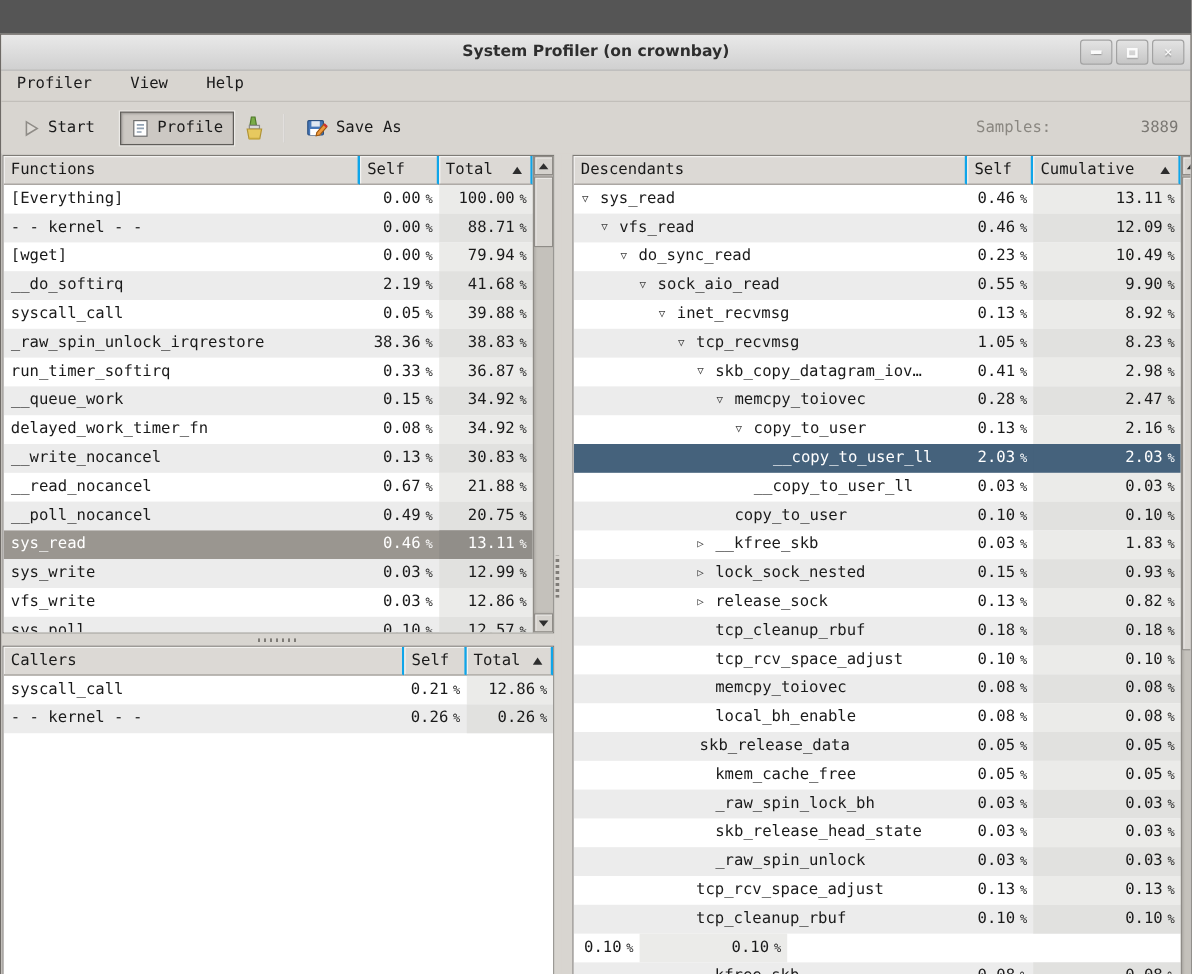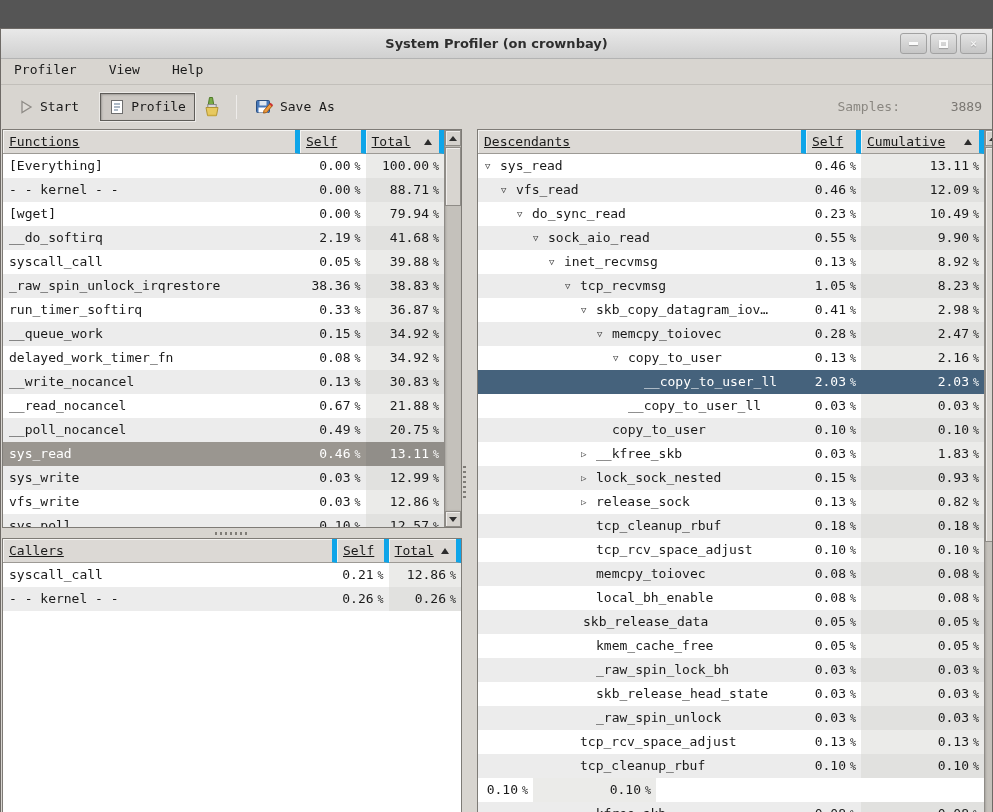--- a/index.html
+++ b/index.html
@@ -26,34 +26,34 @@
     border-bottom:1px solid #c2bfba; display:flex; padding-left:4px;gap:14px; }
   .menu-item { padding:3px 9px; cursor:default; }
 
   
   .toolbar { position:absolute; top:56px; left:0; right:0; height:43px; background:#d8d5d0;
     display:flex; align-items:center; padding:0 8px; }
   .tbtn { display:flex; align-items:center; gap:6px; padding:5px 8px; border:1px solid transparent; }
   .tbtn.pressed { background:#ccc8c3; border:1px solid #5f5d59; box-shadow:inset 1px 1px 2px rgba(0,0,0,.22), 0 0 0 1px #eceae7; margin-left:12px; }
   .tbtn.icon-only { padding:4px 5px; }
   .tsep { width:1px; height:24px; background:#a9a6a1; border-right:1px solid #eeecea; margin:0 9px; }
-  .samples { margin-left:auto; display:flex; align-items:flex-end; color:#8a8781; }
+  .samples { margin-left:auto; display:flex; align-items:flex-end; color:#8a8781;gap:24px; }
   .samples .val { color:#7a7772; margin-left:26px; min-width:56px; text-align:right; margin-right:2px; }
 
   
   .panel { position:absolute; border:1px solid #7e7b76; background:#fff; display:flex; overflow:hidden; }
   .fn-panel   { left:1px; top:100px; width:460px; height:399px; }
   .callers-panel { left:1px; top:509px; width:460px; height:302px; }
   .desc-panel { left:476px; top:100px; width:525px; height:711px; }
 
   .tree { flex:1; display:flex; flex-direction:column; overflow:hidden; background:#fff; }
   .thead { display:flex; height:24px; flex-shrink:0; }
-  .th { background:#dcd9d5; border-right:5px solid #0ea5e9; border-bottom:1px solid #9d9a95;
+  .th { background:#dcd9d5; border-right:2px solid #0ea5e9; border-bottom:1px solid #9d9a95;
     box-shadow:inset 1px 1px 0 #f4f3f1; line-height:23px; padding-left:6px; white-space:nowrap; overflow:hidden;
-    display:flex; align-items:center;text-decoration:underline; }
+    display:flex; align-items:center; }
   .th.num { justify-content:flex-start; }
   .th .sort-arrow { width:0; height:0; border-left:4px solid transparent; border-right:4px solid transparent;
     border-bottom:6px solid #2d2d2d; margin-left:auto; margin-right:7px; }
   .rows { flex:1; overflow:hidden; display:flex; flex-direction:column; }
   .row { display:flex; height:24px; flex-shrink:0; }
   .row.odd { background:#ececec; }
   .cell { line-height:24px; white-space:nowrap; overflow:hidden; }
   .cell.name { flex:1; display:flex; align-items:center; }
   .cell.num { text-align:right; padding-right:5px; }
   .row.even .cell.sorted { background:#ebebe9; }

